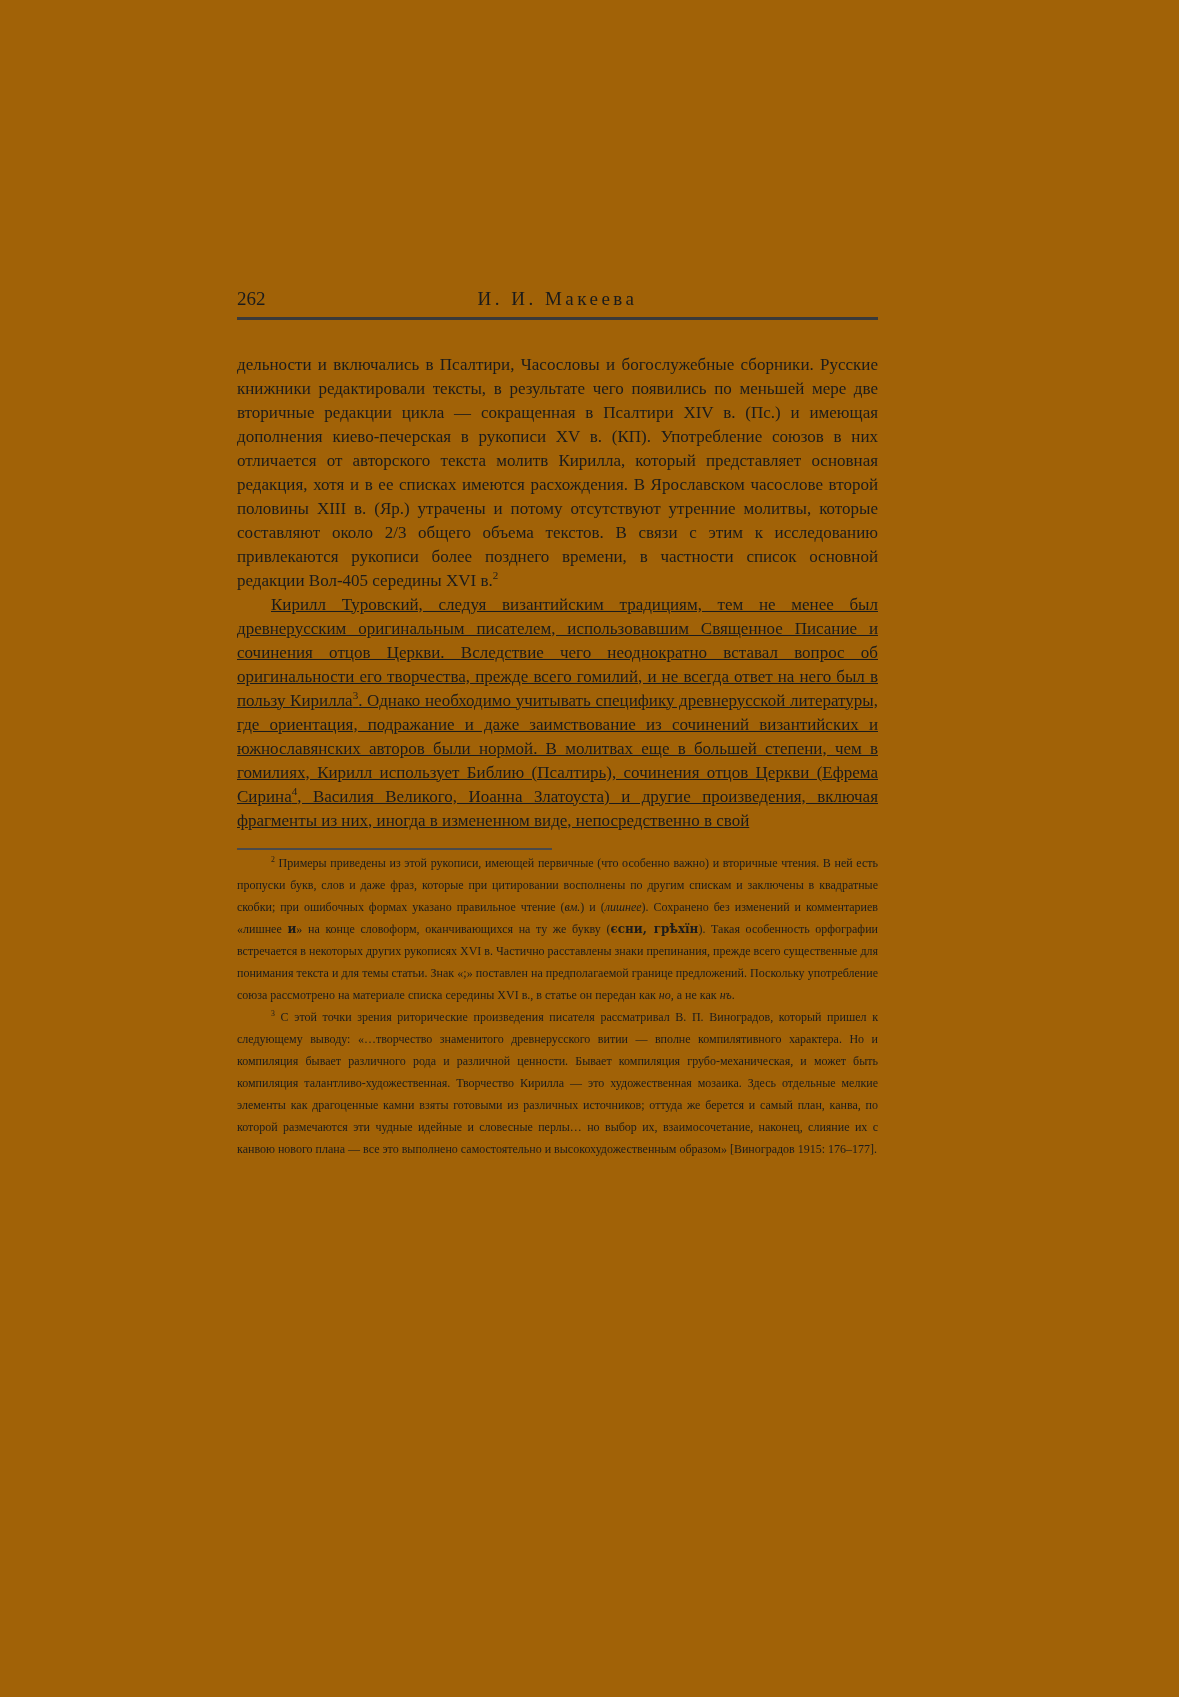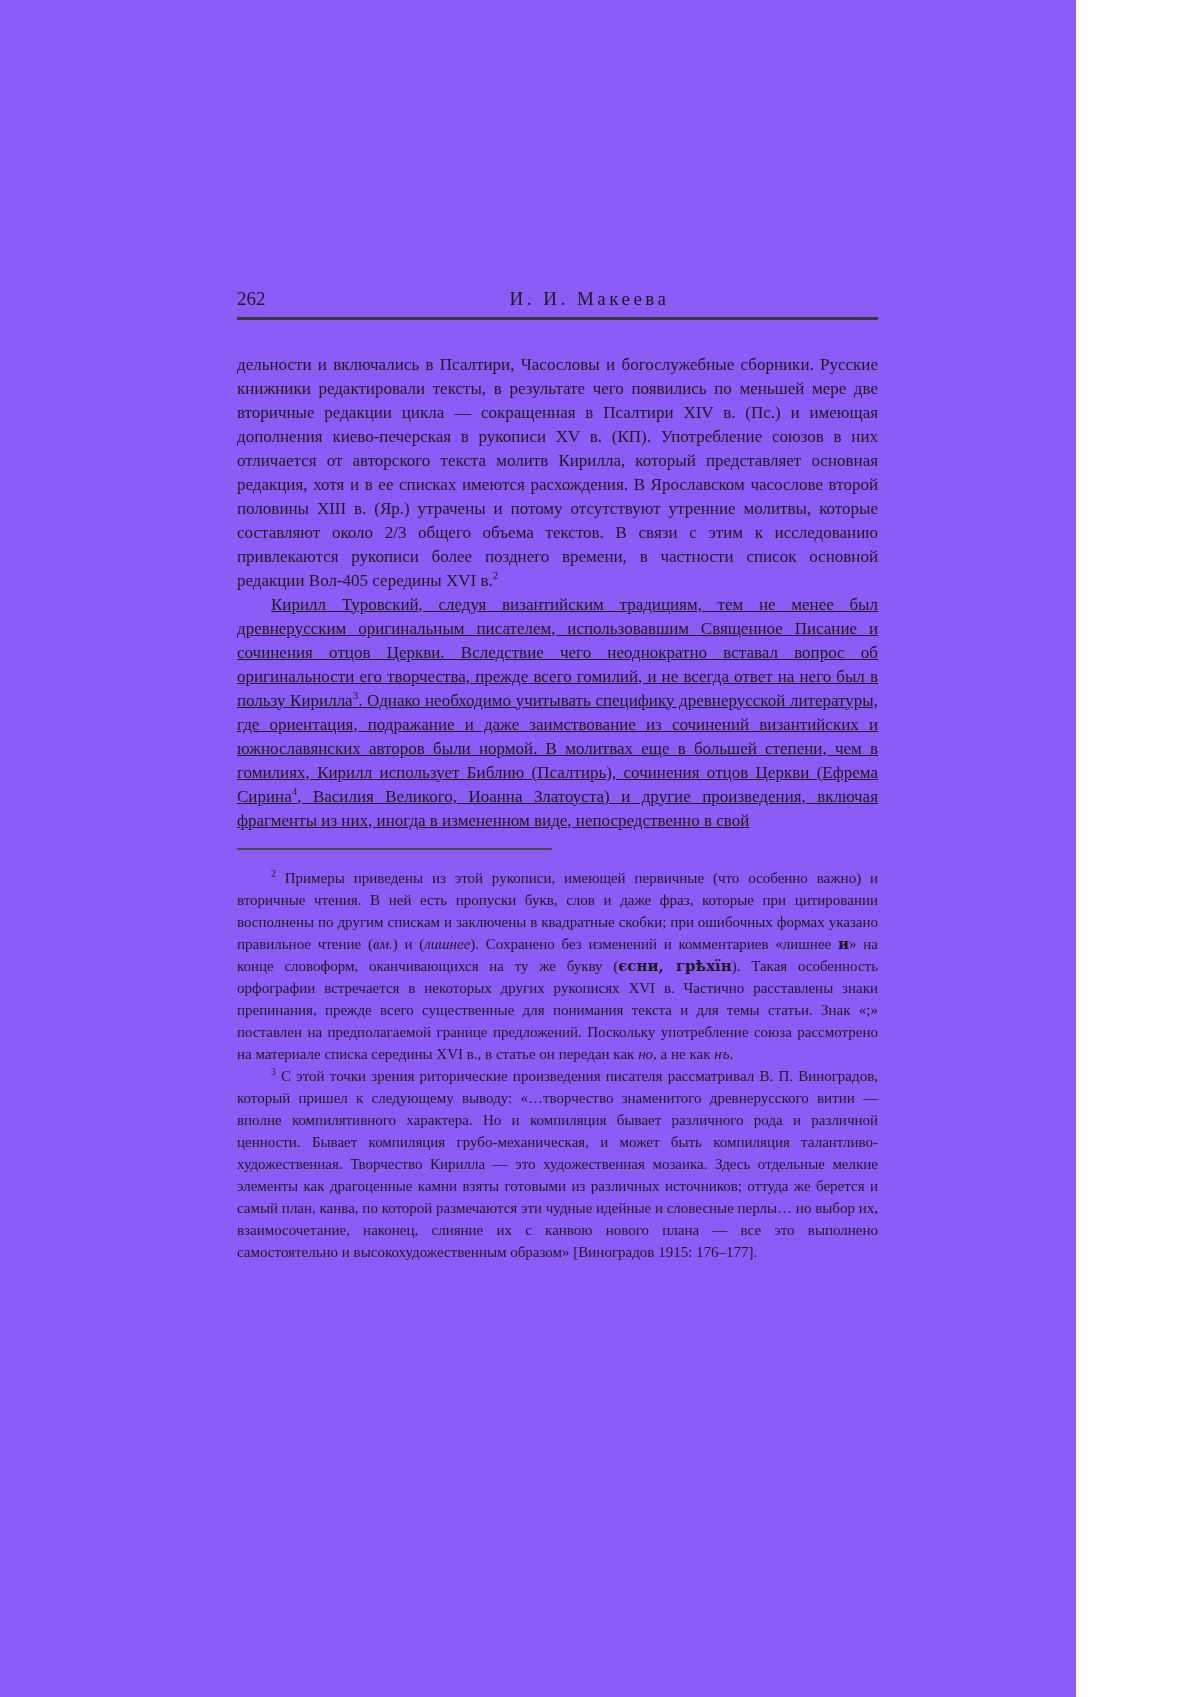--- a/index.html
+++ b/index.html
@@ -1,43 +1,43 @@
 <!DOCTYPE html>
 <html lang="ru"><head>
 <meta charset="utf-8">
 <style>
   html, body { margin: 0; padding: 0; background: #ffffff; }
   .page {
     position: relative;
-    width: 1076px;
+    width: 1161px;
     height: 1697px;
-    background: #8b5cf6;
+    background: #a16207;
     font-family: "Liberation Serif", serif;
     color: #1b1b1b;
     overflow: hidden;
+    padding-left: 18px;
   }
   .content {
     position: absolute;
     left: 237px;
     top: 288px;
     width: 641px;
   }
   .header {
     position: relative;
     height: 24px;
     font-size: 19px;
   }
   .pagenum { position: absolute; left: 0; top: 0; }
   .runtitle {
     position: absolute;
     left: 50%;
     transform: translateX(-50%);
     letter-spacing: 3.5px;
     white-space: nowrap;
-    margin-left: 32px;
   }
   .header-rule {
     margin-top: 5px;
     height: 2.5px;
     background: #3a3a3a;
   }
   .body {
     margin-top: 33px;
     font-size: 17px;
     line-height: 24px;
@@ -45,22 +45,22 @@
   }
   .para { margin: 0; }
   .p-indent { text-indent: 34px; text-decoration: underline; }
   .fn-rule {
     margin-top: 15px;
     width: 315px;
     height: 2px;
     background: #4a4a4a;
   }
   .footnotes {
-    margin-top: 17px;
-    font-size: 15px;
+    margin-top: 2px;
+    font-size: 12px;
     line-height: 22px;
     text-align: justify;
   }
   .fn { margin: 0; text-indent: 34px; }
   .seg-normal {}
   .seg-italic { font-style: italic; }
   .seg-cs { font-weight: 700; font-family: "DejaVu Serif", serif; }
   .seg-sup { vertical-align: super; font-size: 0.65em; line-height: 0; }
 </style>
 </head>

